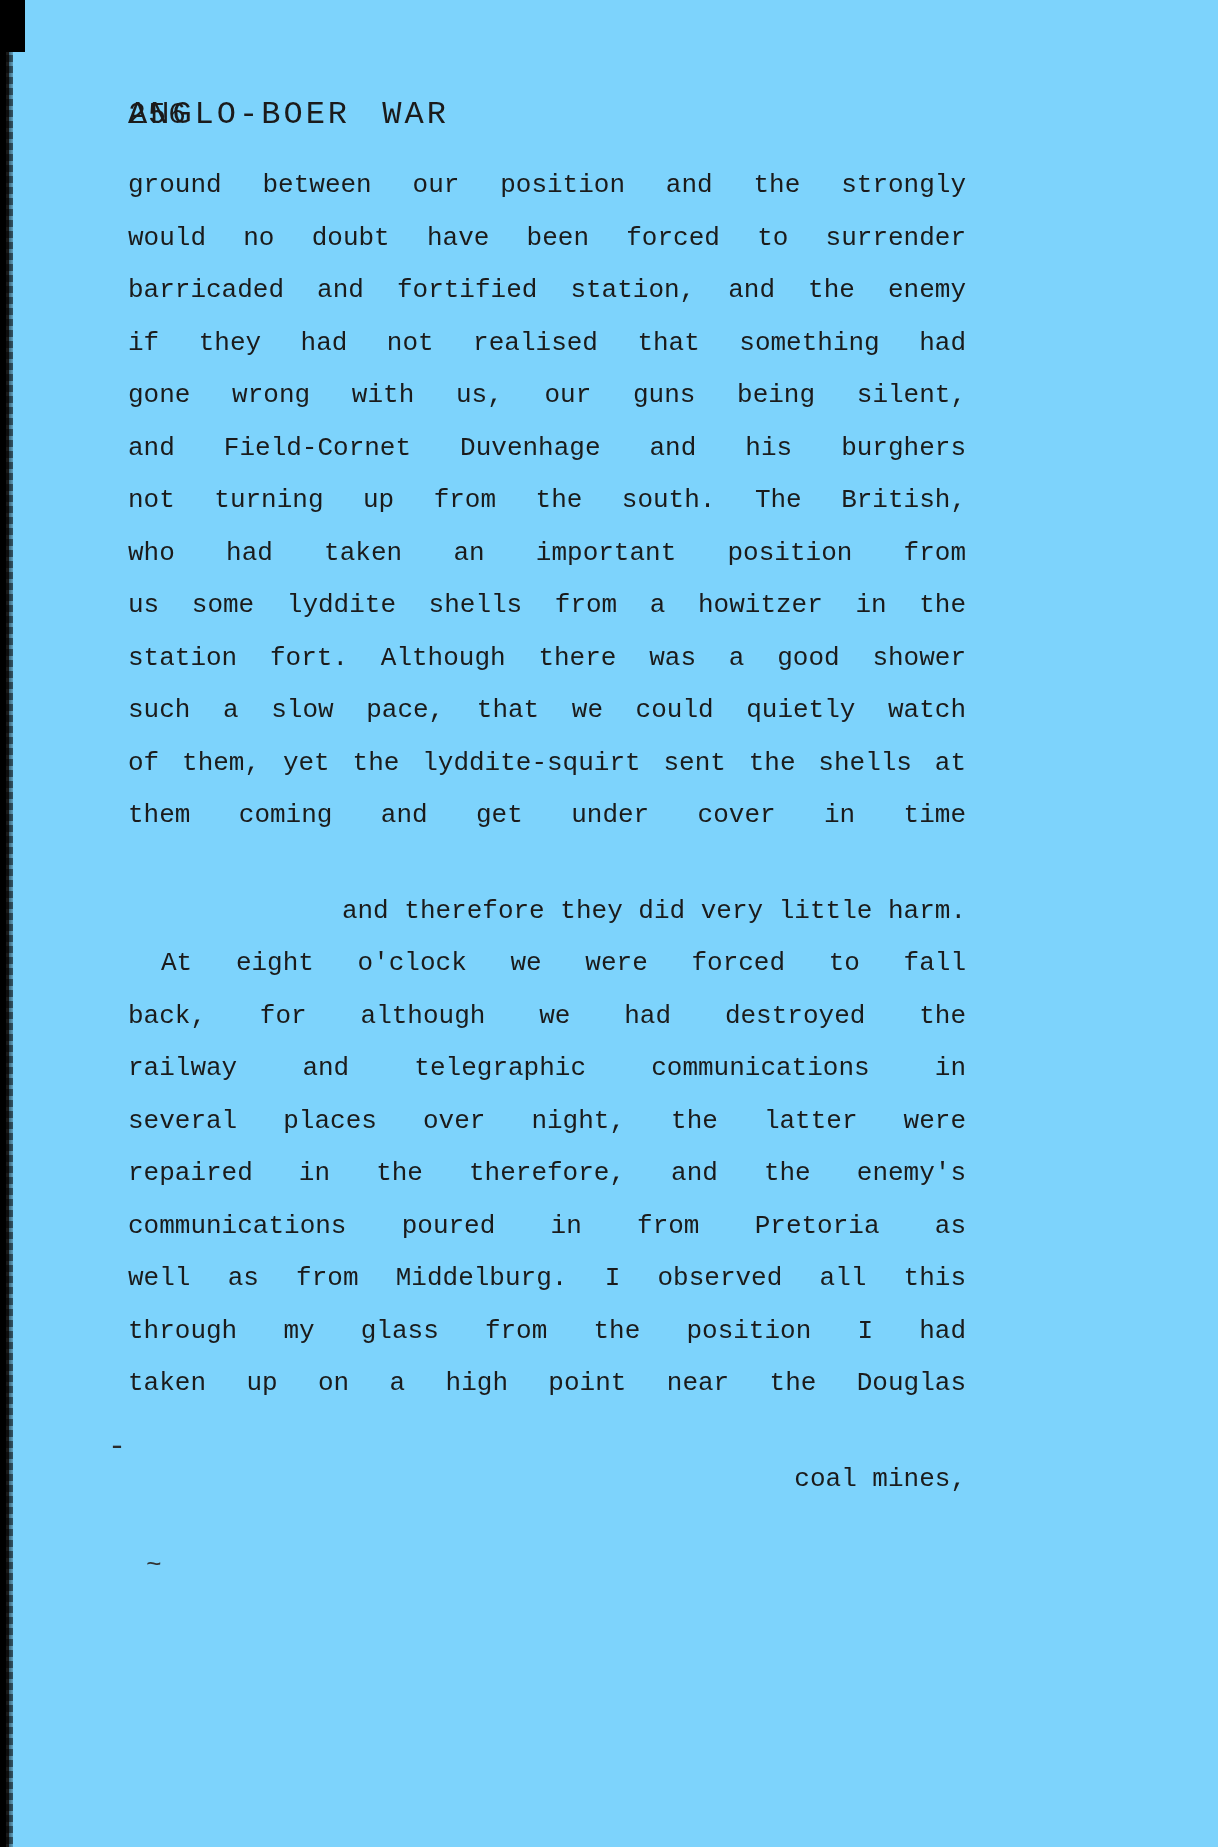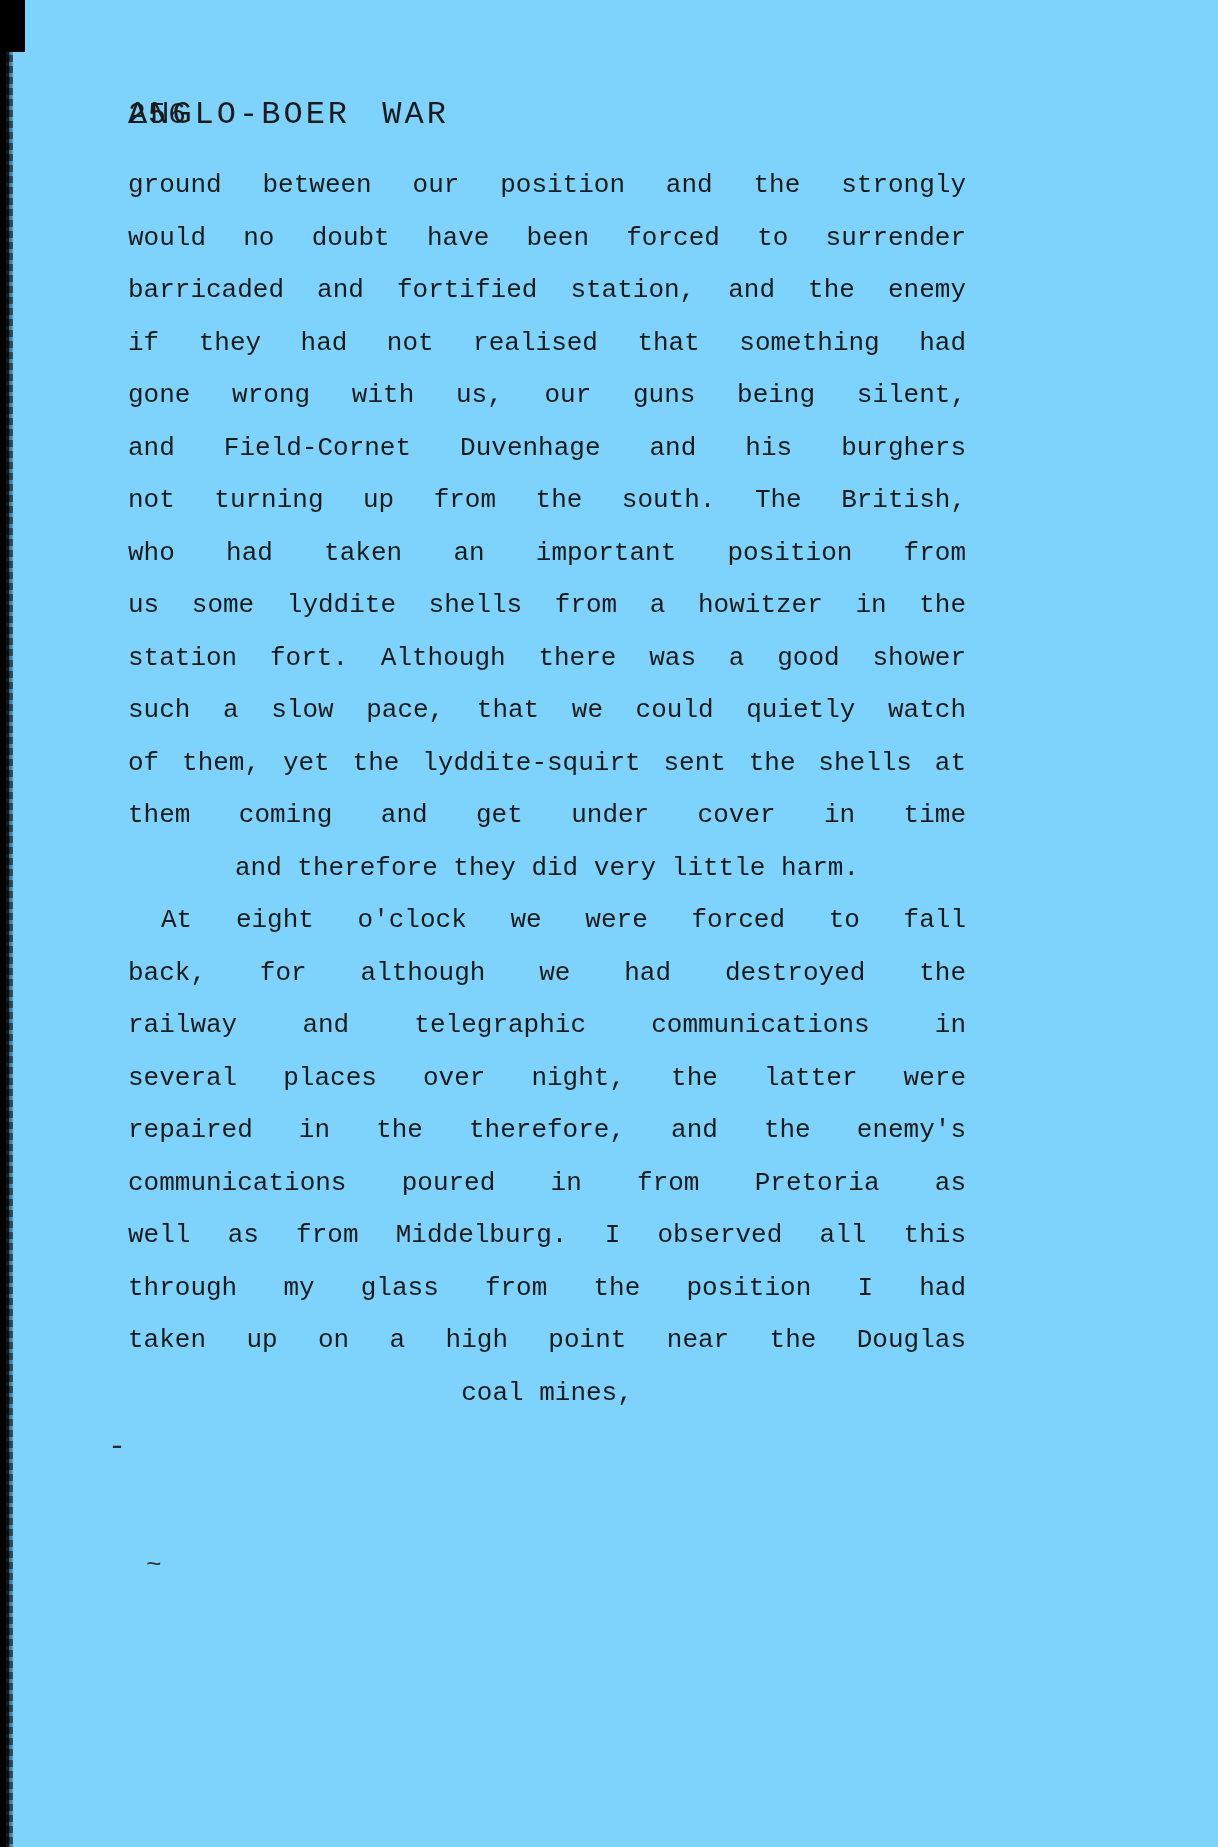--- a/index.html
+++ b/index.html
@@ -43,21 +43,21 @@
     font-size:26px;
   }
   .line{
     height:52.5px;line-height:52.5px;
     text-align:justify;
     overflow:hidden;
   }
   .line::after{
     content:"";display:inline-block;width:100%;height:0;
   }
-  .line.nojust{text-align:center;}
+  .line.nojust{text-align:right;margin-top:43px;}
   .line.nojust::after{content:none;}
   .line.indent{text-indent:33px;}
   .margin-dash{
     position:absolute;left:108px;top:1432px;
     font-size:30px;line-height:30px;color:#2a2a2a;
   }
   .footer-mark{
     position:absolute;left:146px;top:1550px;
     font-size:26px;color:#333;
   }

